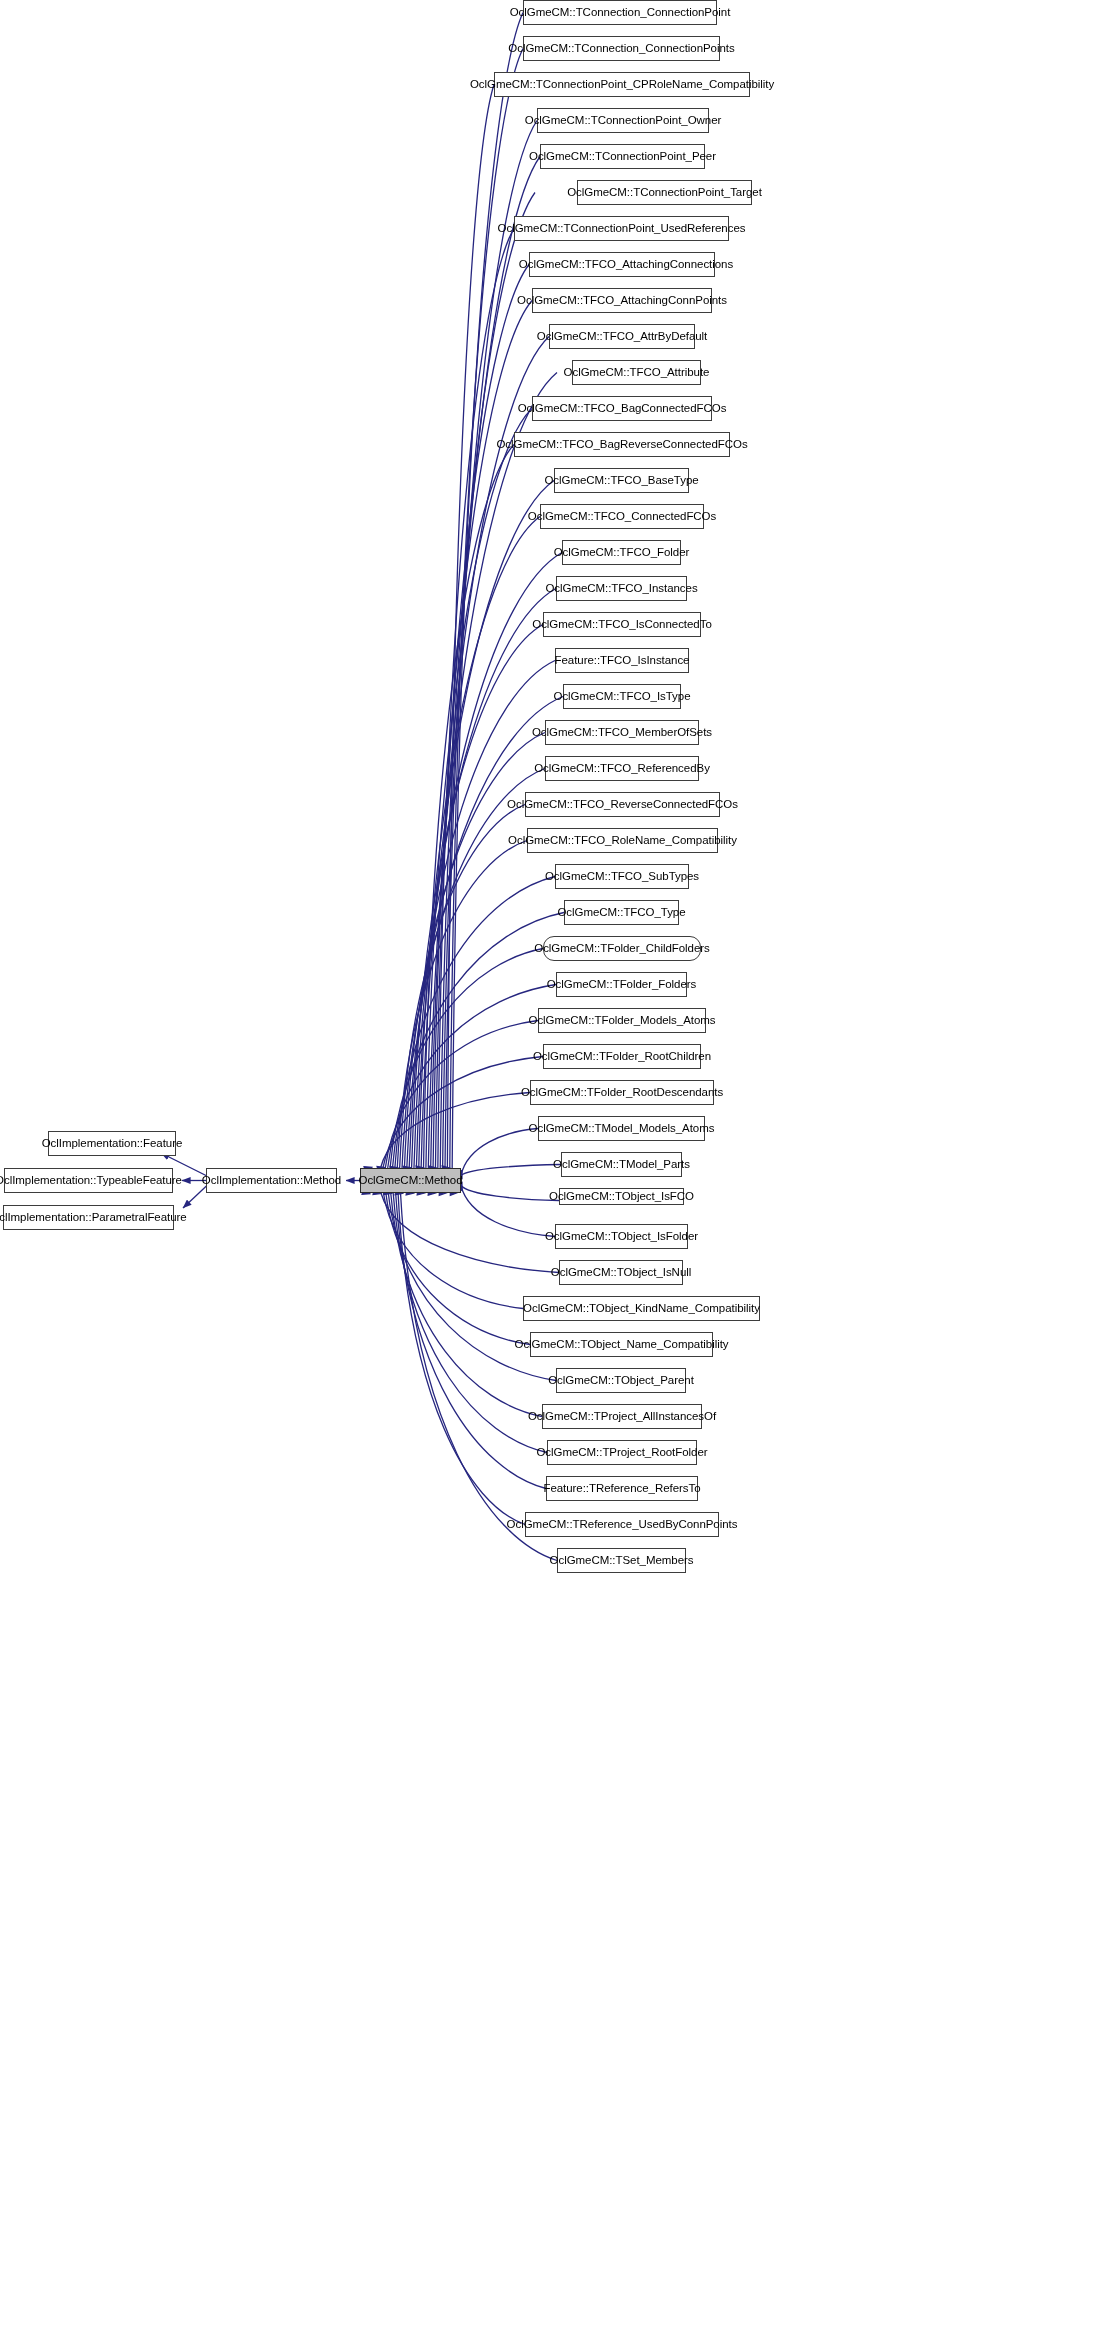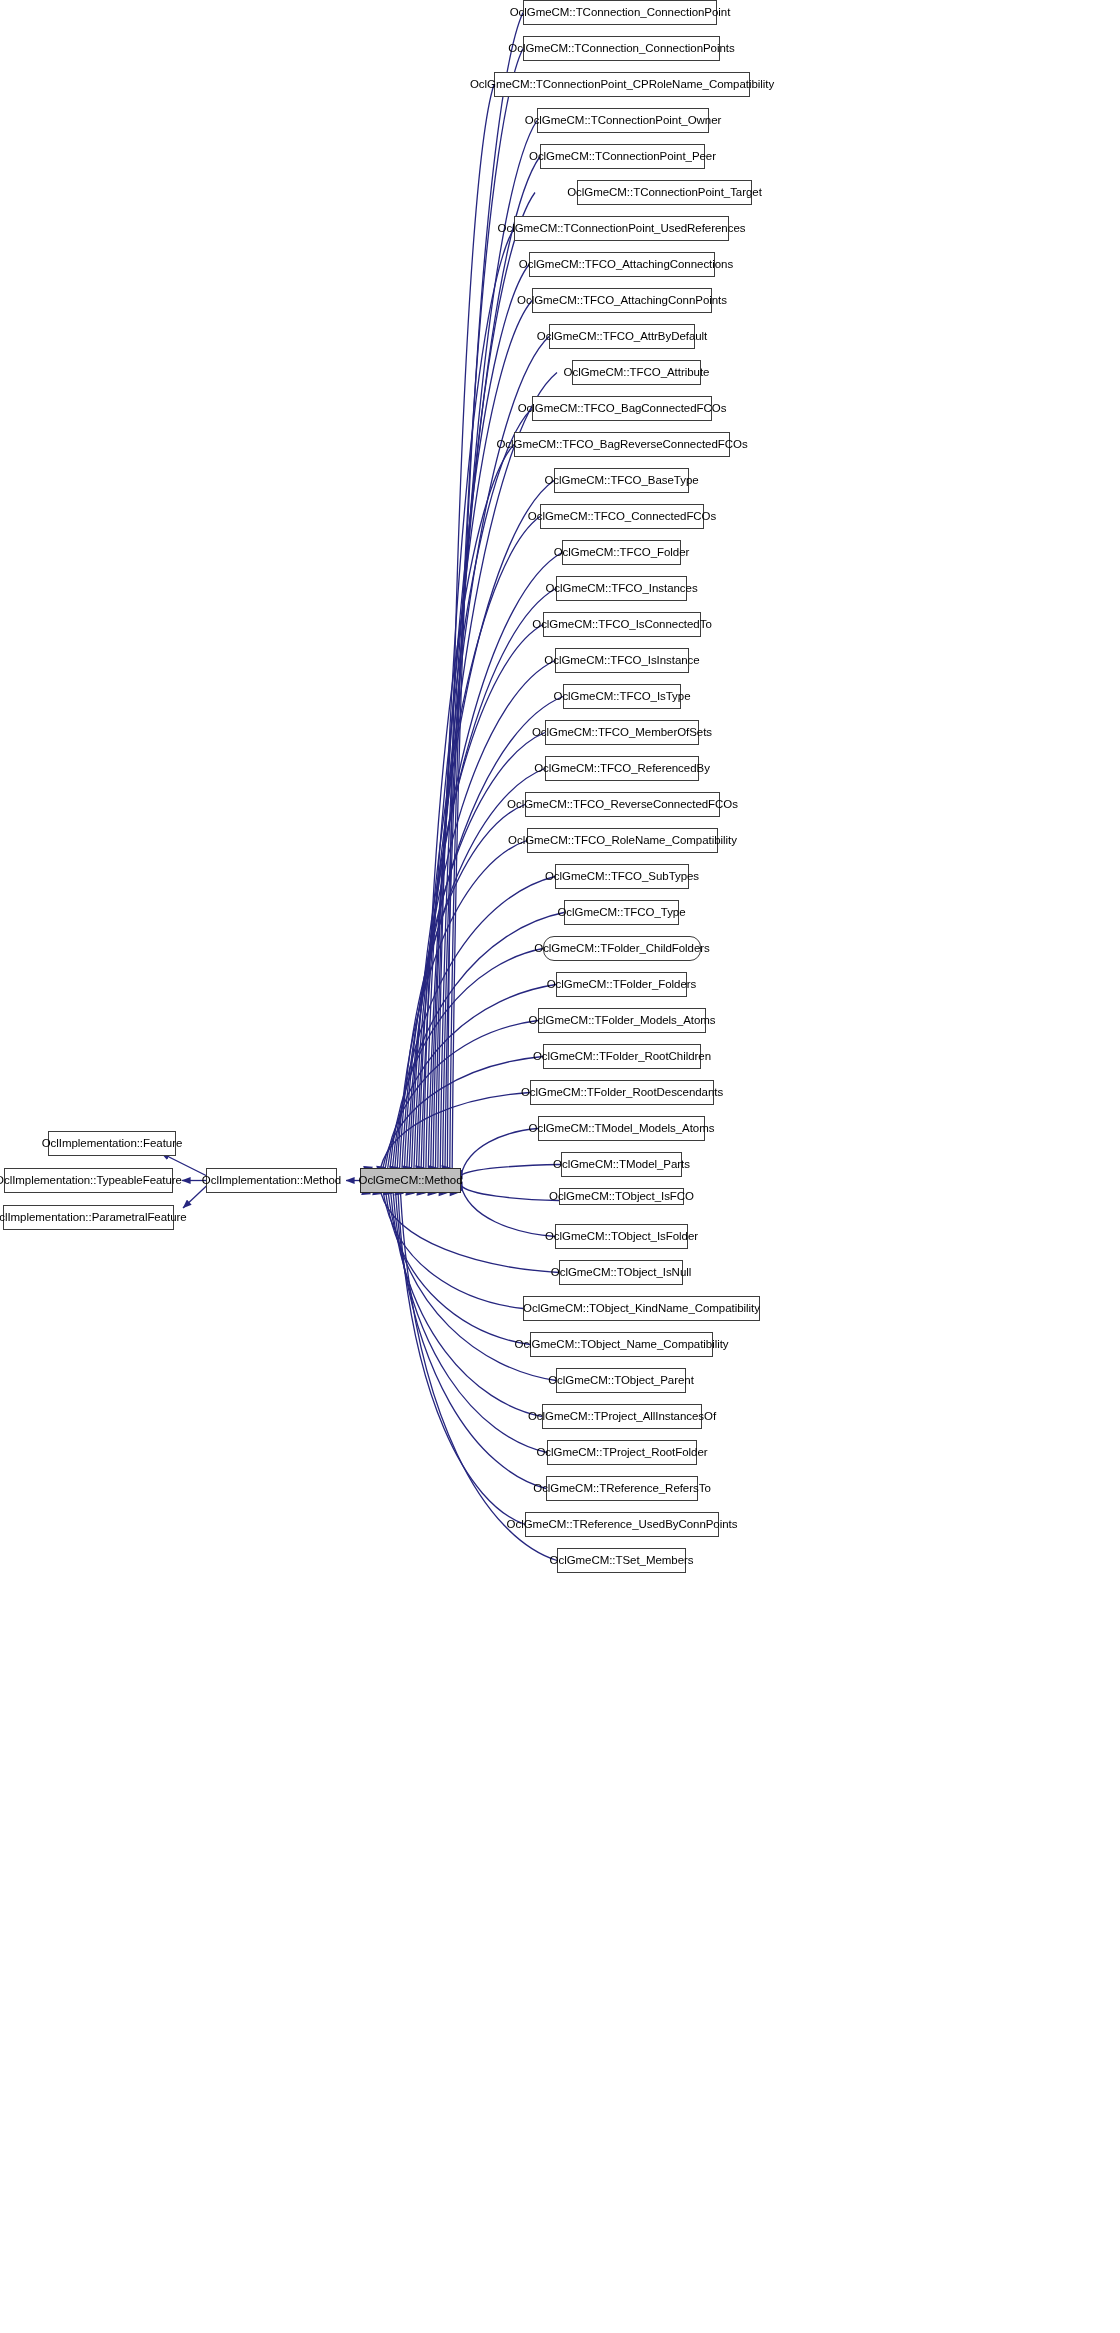--- a/index.html
+++ b/index.html
@@ -193,21 +193,21 @@
       <div class="node" style="left: 562px; top: 540px; width: 119px; height: 25px;">
         <span class="node-label">OclGmeCM::TFCO_Folder</span>
       </div>
       <div class="node" style="left: 556px; top: 576px; width: 131px; height: 25px;">
         <span class="node-label">OclGmeCM::TFCO_Instances</span>
       </div>
       <div class="node" style="left: 543px; top: 612px; width: 158px; height: 25px;">
         <span class="node-label">OclGmeCM::TFCO_IsConnectedTo</span>
       </div>
       <div class="node" style="left: 555px; top: 648px; width: 134px; height: 25px;">
-        <span class="node-label">OclGmeCM::TFCO_IsInstance</span>
+        <span class="node-label">Feature::TFCO_IsInstance</span>
       </div>
       <div class="node" style="left: 563px; top: 684px; width: 118px; height: 25px;">
         <span class="node-label">OclGmeCM::TFCO_IsType</span>
       </div>
       <div class="node" style="left: 545px; top: 720px; width: 154px; height: 25px;">
         <span class="node-label">OclGmeCM::TFCO_MemberOfSets</span>
       </div>
       <div class="node" style="left: 545px; top: 756px; width: 154px; height: 25px;">
         <span class="node-label">OclGmeCM::TFCO_ReferencedBy</span>
       </div>
@@ -262,21 +262,21 @@
       <div class="node" style="left: 556px; top: 1368px; width: 130px; height: 25px;">
         <span class="node-label">OclGmeCM::TObject_Parent</span>
       </div>
       <div class="node" style="left: 542px; top: 1404px; width: 160px; height: 25px;">
         <span class="node-label">OclGmeCM::TProject_AllInstancesOf</span>
       </div>
       <div class="node" style="left: 547px; top: 1440px; width: 150px; height: 25px;">
         <span class="node-label">OclGmeCM::TProject_RootFolder</span>
       </div>
       <div class="node" style="left: 546px; top: 1476px; width: 152px; height: 25px;">
-        <span class="node-label">OclGmeCM::TReference_RefersTo</span>
+        <span class="node-label">Feature::TReference_RefersTo</span>
       </div>
       <div class="node" style="left: 525px; top: 1512px; width: 194px; height: 25px;">
         <span class="node-label">OclGmeCM::TReference_UsedByConnPoints</span>
       </div>
       <div class="node" style="left: 557px; top: 1548px; width: 129px; height: 25px;">
         <span class="node-label">OclGmeCM::TSet_Members</span>
       </div>
     </div>
 </div>
 

